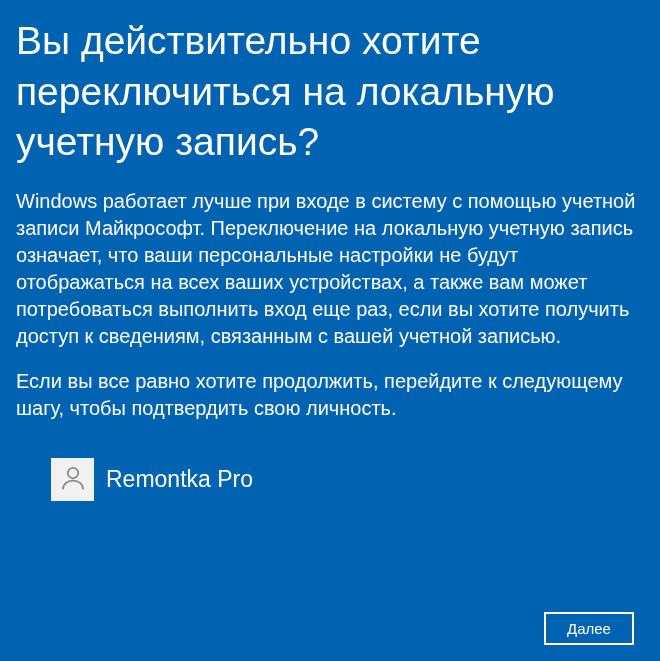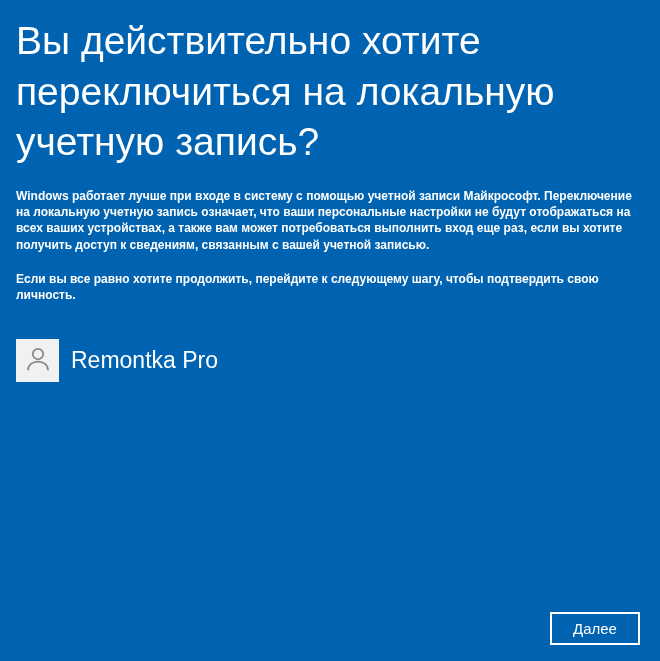--- a/index.html
+++ b/index.html
@@ -17,29 +17,30 @@
       position: relative;
       overflow: hidden;
     }
     .title {
       font-size: 39px;
       font-weight: 300;
       line-height: 1.3;
       margin-bottom: 20px;
     }
     .body-text {
-      font-size: 12px;
-      font-weight: 700;
+      font-size: 20px;
+      font-weight: 400;
       line-height: 1.35;
       margin-bottom: 18px;
     }
     .user-row {
       display: flex;
       align-items: center;
       margin-top: 36px;
+      margin-left: 35px;
     }
     .avatar {
       width: 43px;
       height: 43px;
       background-color: #f1f1f1;
       display: flex;
       align-items: center;
       justify-content: center;
       margin-right: 12px;
     }
@@ -47,21 +48,21 @@
       width: 30px;
       height: 30px;
     }
     .username {
       font-size: 23px;
       font-weight: 300;
     }
     .button-row {
       position: absolute;
       bottom: 16px;
-      right: 20px;
+      right: 26px;
       display: flex;
       gap: 24px;
     }
     .btn {
       border: 2px solid #ffffff;
       background: transparent;
       color: #ffffff;
       font-family: inherit;
       font-size: 15px;
       padding: 6px 0;

